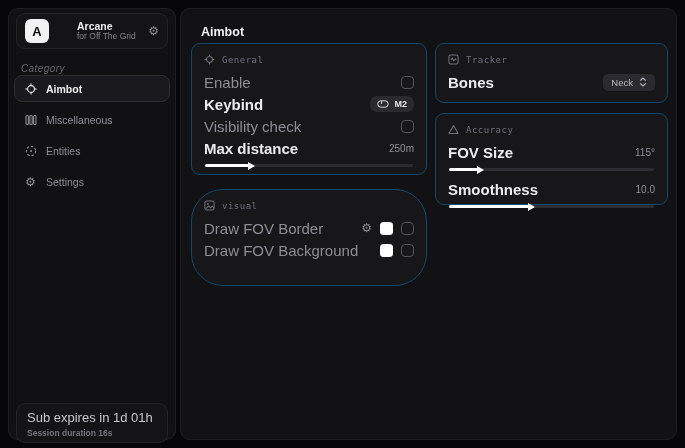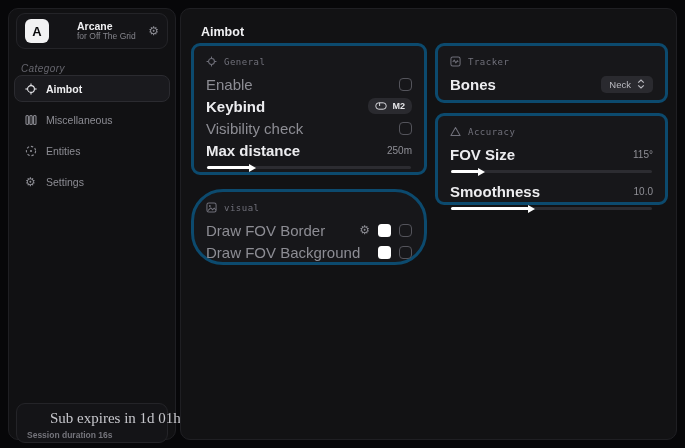--- a/index.html
+++ b/index.html
@@ -45,37 +45,36 @@
   }
   .nav-icon{width:13px;display:flex;align-items:center;justify-content:center;flex:0 0 auto;}
   .nav-icon svg{display:block;}
   .glyph-icon{font-size:12px;line-height:1;}
   .footer-card{
     position:absolute;left:7px;top:394px;width:152px;height:40px;
     border:1px solid #242428;border-radius:9px;background:#141417;
     box-sizing:border-box;padding:6px 10px 0 10px;
   }
   .footer-line1{
-    font-family:Liberation Serif, serif;font-size:15px;color:#c7c7cc;
+    font-family:Liberation Sans, sans-serif;font-size:13px;color:#c7c7cc;
     white-space:nowrap;
-    margin-left:23px;
   }
   .footer-line2{font-size:8.5px;color:#74747b;font-weight:bold;margin-top:3px;}
   
   #main{left:180px;top:8px;width:497px;height:432px;background:#121214;}
   .main-title{
     position:absolute;left:20px;top:16px;font-size:12.5px;font-weight:bold;
     color:#f1f1f3;
   }
   .card{
-    position:absolute;background:#17171a;border:3px solid #0c4a6e;
+    position:absolute;background:#17171a;border:1px solid #0c4a6e;
     border-radius:9px;box-sizing:border-box;padding:10px 12px;
   }
   #card-general{left:10px;top:34px;width:236px;height:132px;}
-  #card-visual{left:10px;top:180px;width:236px;height:76px;border-radius:32px;}
+  #card-visual{left:10px;top:180px;width:236px;height:97px;border-radius:32px;}
   #card-tracker{left:254px;top:34px;width:233px;height:60px;}
   #card-accuracy{left:254px;top:104px;width:233px;height:92px;}
   .card-title{
     display:flex;align-items:center;gap:7px;
     font-family:"DejaVu Sans Mono",monospace;font-size:9px;color:#70707a;
     letter-spacing:.5px;margin-bottom:6px;
   }
   .card-title svg{display:block;}
   .row{
     display:flex;align-items:center;justify-content:space-between;height:22px;

